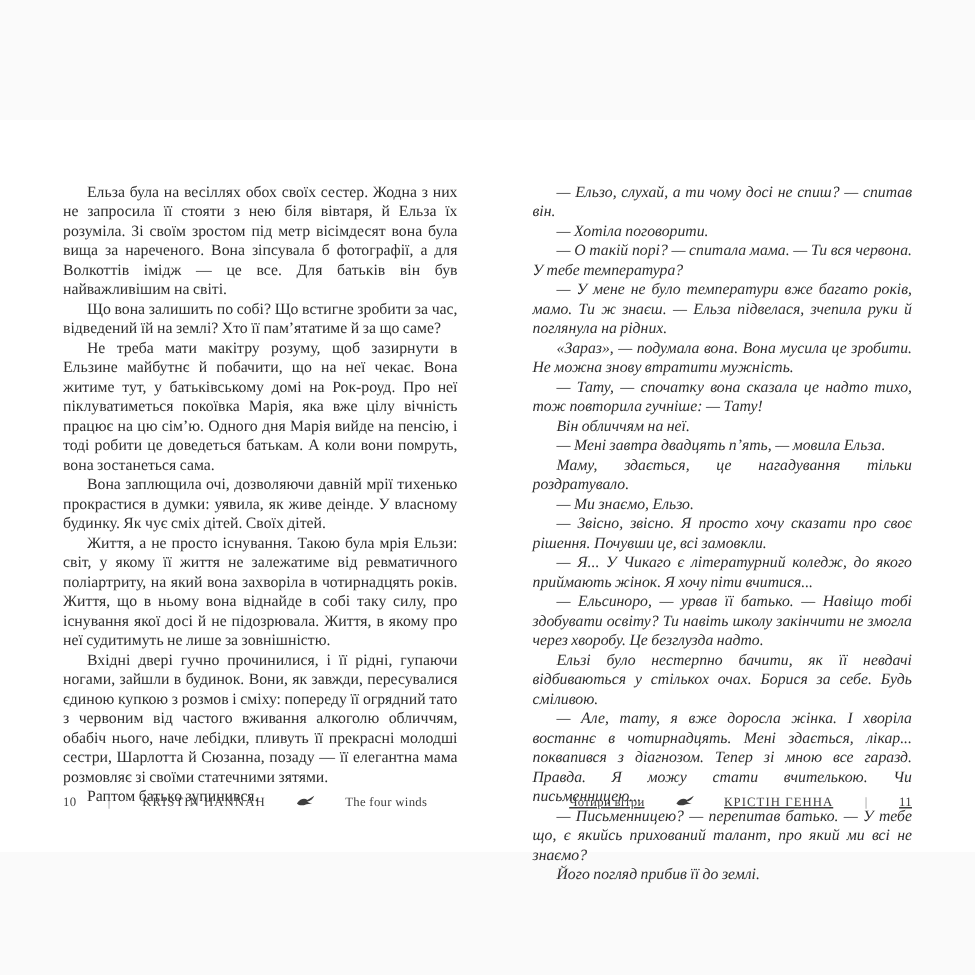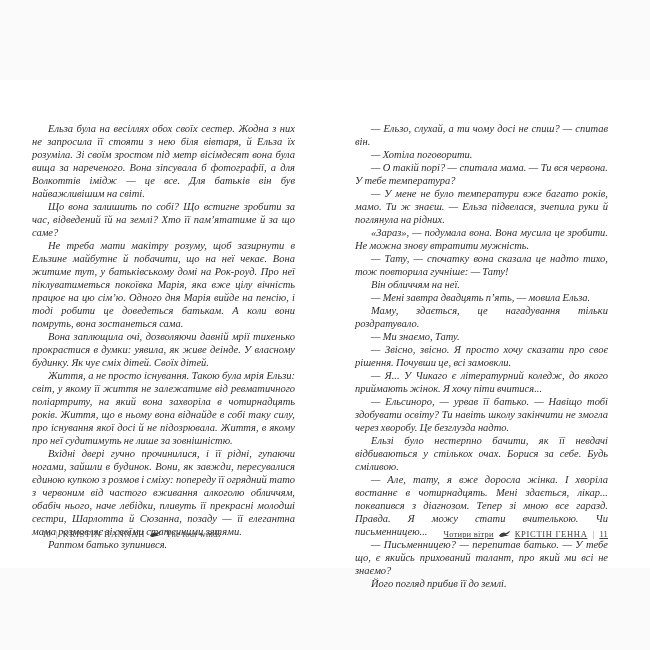--- a/index.html
+++ b/index.html
@@ -10,39 +10,39 @@
     overflow: hidden;
     font-family: "Liberation Serif", "DejaVu Serif", serif;
   }
   .spread {
     position: absolute;
     left: 0; top: 80px;
     width: 650px; height: 488px;
     background: #ffffff;
   }
   .col { position: absolute; top: 42px; }
-  .col-left  { left: 32px;  width: 263px; font-style: italic; }
+  .col-left  { left: 42px;  width: 263px; }
   .col-right { left: 355px; width: 253px; font-style: italic; }
   .col p {
     margin: 0;
     font-size: 10.5px;
     line-height: 13px;
     text-align: justify;
     text-indent: 16px;
     color: #2e2e2e;
     word-spacing: -0.3px;
   }
   .footer {
     position: absolute;
     top: 449px;
     font-size: 8.5px;
     color: #3f3f3f;
     display: flex;
     align-items: center;
-    gap: 4px;
+    gap: 20px;
     white-space: nowrap;
     letter-spacing: 0.2px;
   }
   .footer-left  { left: 42px; }
   .footer-right { right: 42px; text-decoration: underline; }
   .footer .caps { letter-spacing: 0.7px; }
   .footer .sep  { color: #8a8a8a; padding: 0 1px; }
   .bird { display: inline-flex; align-items: center; }
   .bird svg { display: block; }
 </style>
@@ -64,21 +64,21 @@
   <div class="col col-right">
     <p>— Ельзо, слухай, а ти чому досі не спиш? — спитав він.</p>
     <p>— Хотіла поговорити.</p>
     <p>— О такій порі? — спитала мама. — Ти вся червона. У тебе температура?</p>
     <p>— У мене не було температури вже багато років, мамо. Ти ж знаєш. — Ельза підвелася, зчепила руки й поглянула на рідних.</p>
     <p>«Зараз», — подумала вона. Вона мусила це зробити. Не можна знову втратити мужність.</p>
     <p>— Тату, — спочатку вона сказала це надто тихо, тож повторила гучніше: — Тату!</p>
     <p>Він обличчям на неї.</p>
     <p>— Мені завтра двадцять п’ять, — мовила Ельза.</p>
     <p>Маму, здається, це нагадування тільки роздратувало.</p>
-    <p>— Ми знаємо, Тату.</p>
+    <p>— Ми знаємо, Ельзо.</p>
     <p>— Звісно, звісно. Я просто хочу сказати про своє рішення. Почувши це, всі замовкли.</p>
     <p>— Я... У Чикаго є літературний коледж, до якого приймають жінок. Я хочу піти вчитися...</p>
     <p>— Ельсиноро, — урвав її батько. — Навіщо тобі здобувати освіту? Ти навіть школу закінчити не змогла через хворобу. Це безглузда надто.</p>
     <p>Ельзі було нестерпно бачити, як її невдачі відбиваються у стількох очах. Борися за себе. Будь сміливою.</p>
     <p>— Але, тату, я вже доросла жінка. І хворіла востаннє в чотирнадцять. Мені здається, лікар... поквапився з діагнозом. Тепер зі мною все гаразд. Правда. Я можу стати вчителькою. Чи письменницею...</p>
     <p>— Письменницею? — перепитав батько. — У тебе що, є якийсь прихований талант, про який ми всі не знаємо?</p>
     <p>Його погляд прибив її до землі.</p>
   </div>
 
   <div class="footer footer-left">

